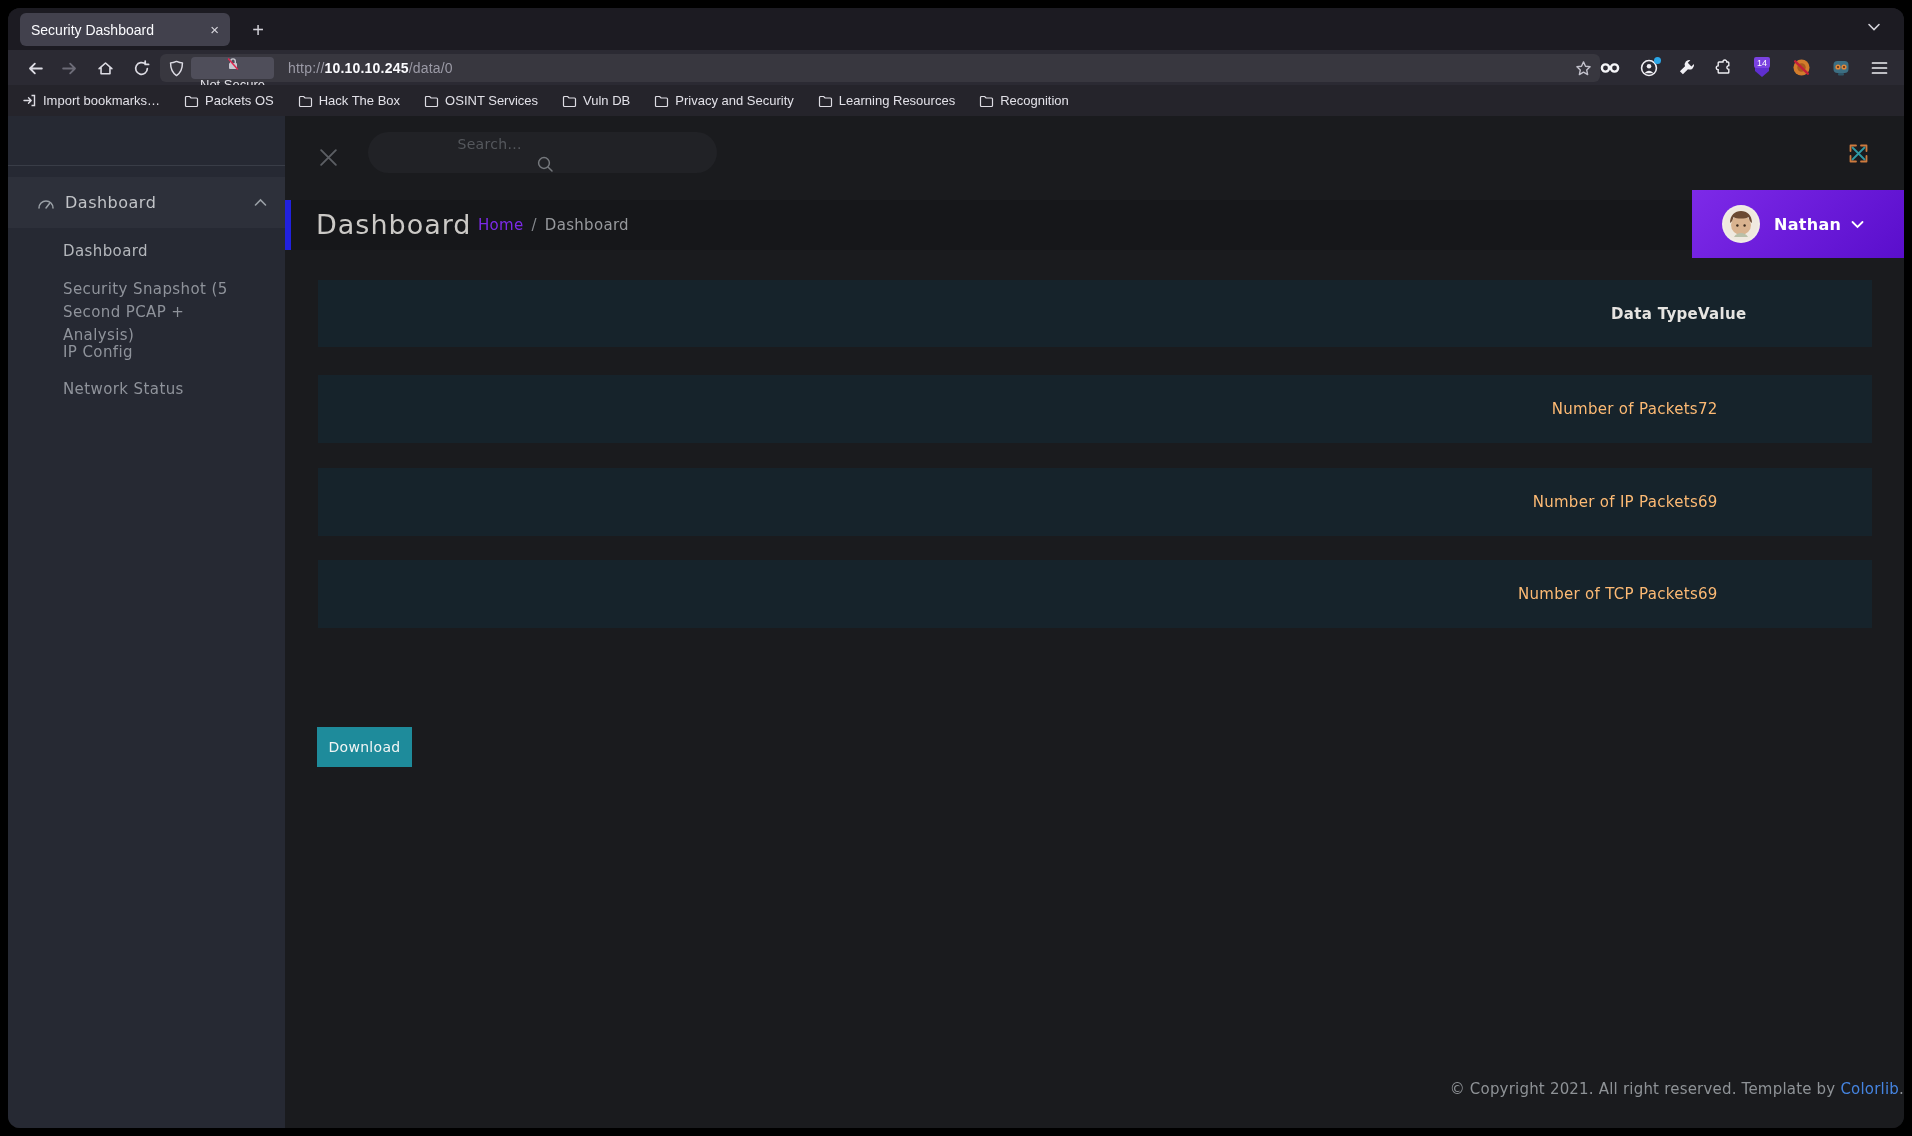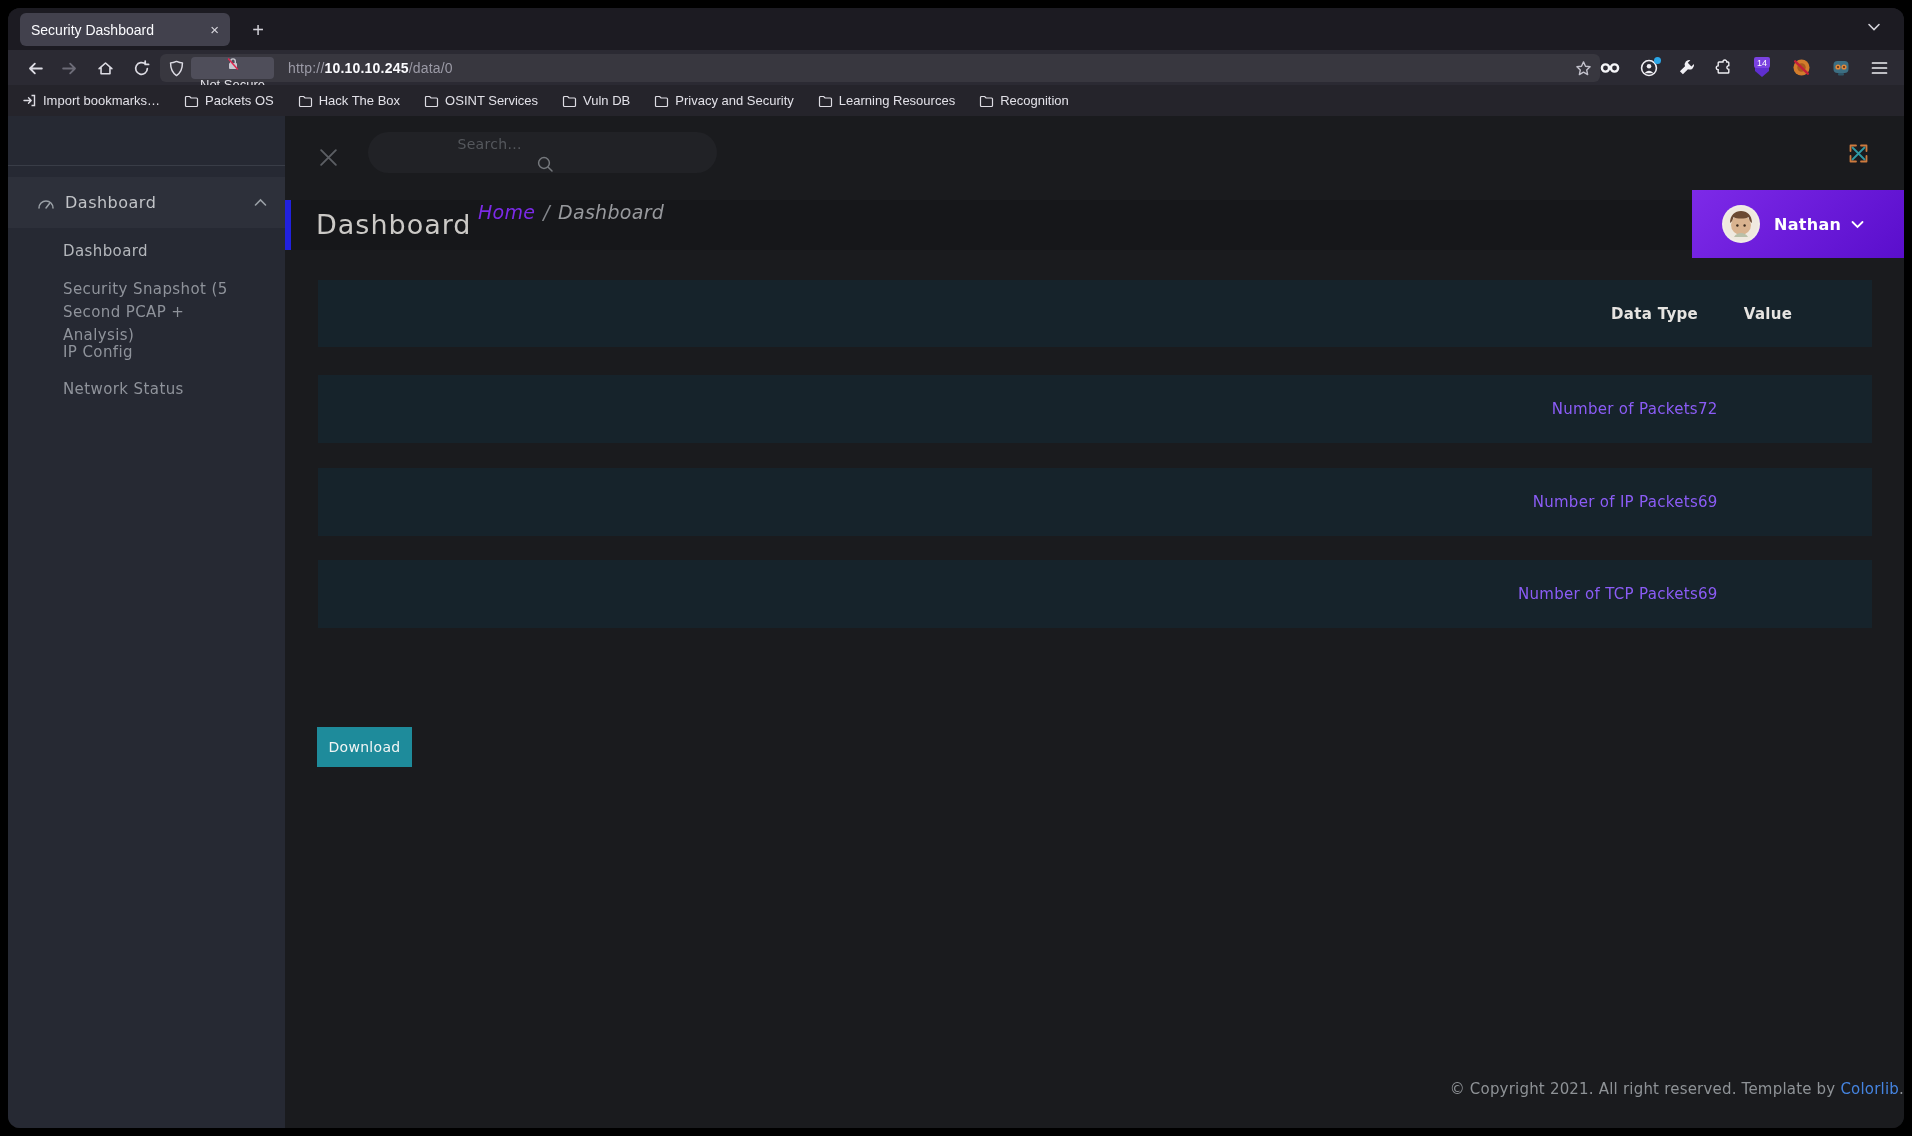--- a/index.html
+++ b/index.html
@@ -58,38 +58,38 @@
     background:#212226; border-radius:21px; display:flex; align-items:center; padding:0 18px 0 22px;flex-direction:column; }
   .search input { flex:1; background:transparent; border:0; outline:0; color:#8d9196;
     font-size:14px; font-family:inherit; letter-spacing:.3px; }
   .search input::placeholder { color:#55585d; }
   .expand { position:absolute; left:1560px; top:24px; }
 
   .pagehead { position:absolute; left:0; top:84px; right:0; height:50px; background:#16171a; }
   .accent { position:absolute; left:0; top:0; width:6px; height:100%; background:#2121de; }
   .pagetitle { position:absolute; left:31px; top:9px; font-size:27px; font-weight:400;
     color:#cbc9c6; letter-spacing:1px; }
-  .crumbs { position:absolute; left:193px; top:1px; font-size:19px; letter-spacing:.3px;font-style:italic; }
+  .crumbs { position:absolute; left:193px; top:16px; font-size:15px; letter-spacing:.3px; }
   .crumb-home { color:#7c2ae8; }
   .crumb-sep { color:#84878c; margin:0 8px; }
   .crumb-cur { color:#97999d; }
   .userbox { position:absolute; right:0; top:-10px; width:212px; height:68px;
     background:linear-gradient(135deg,#7d2ae8 0%,#5a0ecc 100%); display:flex;
     align-items:center; padding-left:30px; }
   .avatar { width:38px; height:38px; border-radius:50%; background:#f1ede6;
     display:flex; align-items:center; justify-content:center; overflow:hidden; }
   .username { color:#fff; font-size:16px; font-weight:700; margin:0 10px 0 14px;
     letter-spacing:.3px; }
 
   .tbl-row { position:absolute; left:33px; width:1554px; background:#16232b; display:flex;
-    align-items:center; color:#8b5cf6; font-size:15px; letter-spacing:.3px; }
+    align-items:center; color:#fdba74; font-size:15px; letter-spacing:.3px; }
   .tbl-row .c1 { width:1380px; padding-left:32px;text-align:right; }
   .tbl-row .c2 { width:174px; padding-right:34px; }
   .tbl-head { color:#e6e4e1; font-weight:700; }
-  .tbl-head .c2 { text-align:center; }
+  .tbl-head .c2 { text-align:left; }
 
   .dl-btn { position:absolute; left:32px; top:611px; width:95px; height:40px;
     background:#1e8b9b; border:0; border-radius:0; color:#f2f5f5; font-size:14px;
     font-family:inherit; letter-spacing:.3px; }
 
   .footer { position:absolute; left:0; right:0; top:964px; text-align:right;
     font-size:15px; color:#8e9296; letter-spacing:.2px; }
   .footer .link { color:#4584e0; }
 
   .ic { display:inline-flex; flex:none; }

